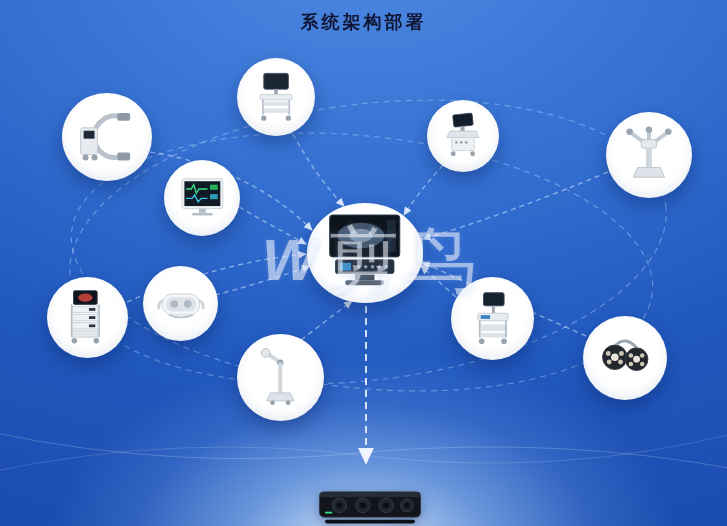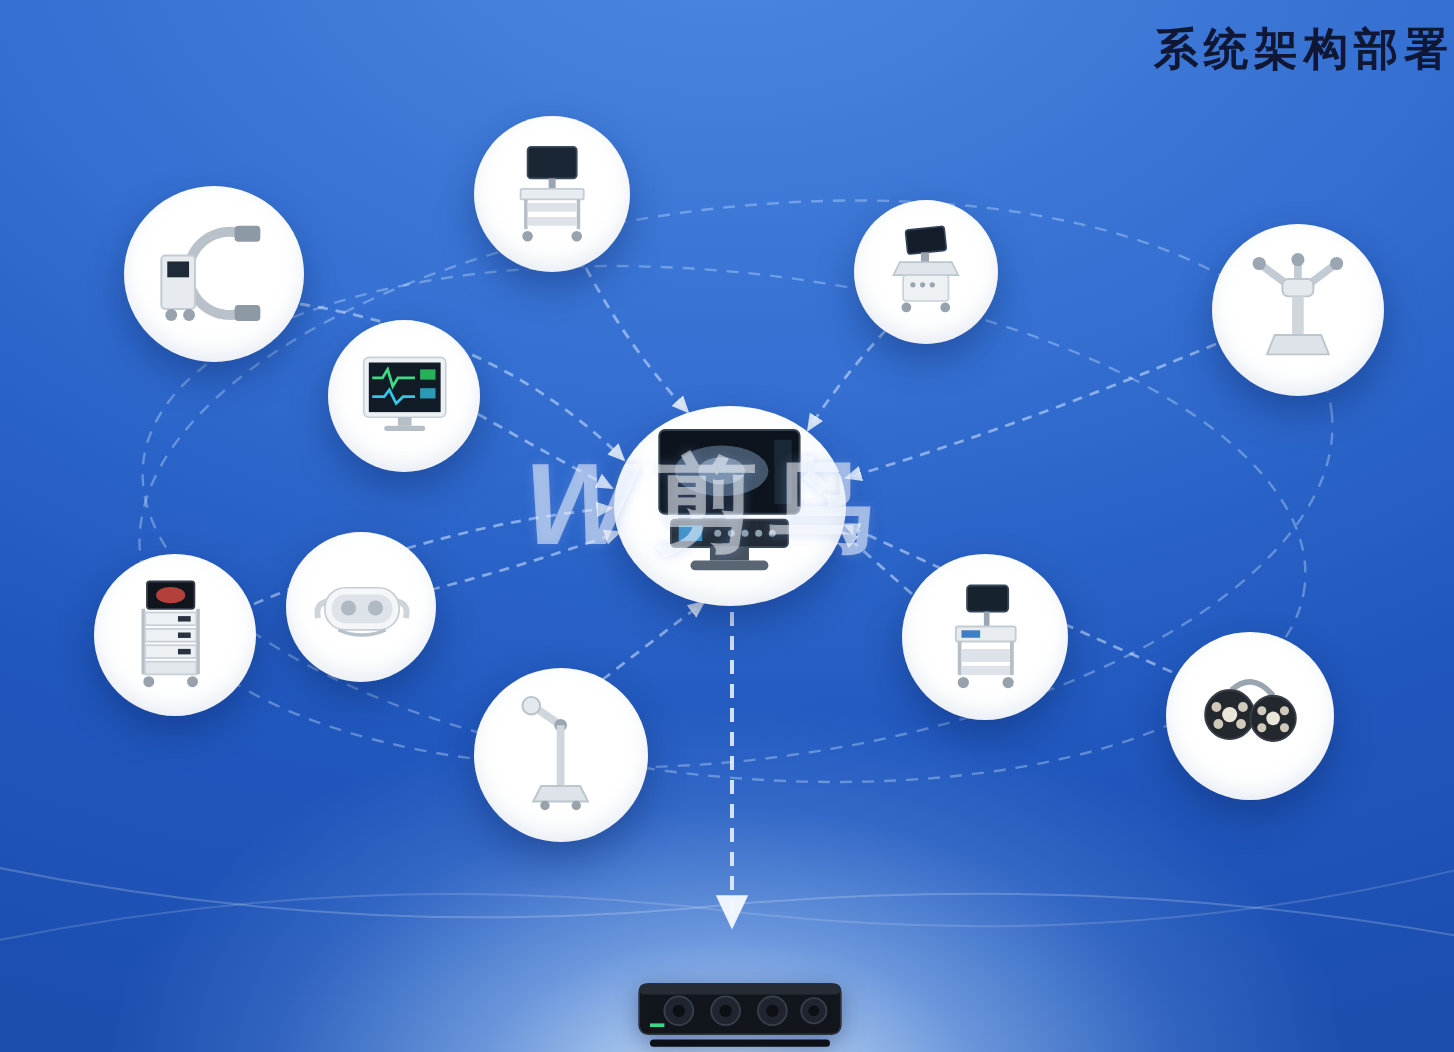--- a/index.html
+++ b/index.html
@@ -8,21 +8,21 @@
 
   .canvas {
     position:relative; width:727px; height:526px; overflow:hidden;
     background:
       radial-gradient(ellipse 420px 260px at 50% 104%, rgba(222,240,255,.95) 0%, rgba(170,208,252,.55) 30%, rgba(110,160,235,.25) 55%, rgba(110,160,235,0) 75%),
       radial-gradient(ellipse 900px 600px at 50% -10%, #4d89e2 0%, #3570d2 40%, #2158be 72%, #1c4eb0 100%);
   }
 
   .page-title {
     position:absolute; top:10px; left:0; width:100%;
-    text-align:right; font-size:22px; font-weight:700;
+    text-align:center; font-size:18px; font-weight:700;
     color:#101734; letter-spacing:3px; z-index:4;
   }
 
   svg.wires { position:absolute; left:0; top:0; z-index:1; pointer-events:none; }
 
   .node {
     position:absolute; background:#ffffff; border-radius:50%;
     display:flex; align-items:center; justify-content:center;
     box-shadow:0 8px 18px rgba(8,35,95,.38), inset 0 -4px 10px rgba(120,150,190,.18);
     z-index:2;
@@ -47,21 +47,21 @@
     z-index:2; filter:drop-shadow(0 3px 6px rgba(10,30,80,.4));
   }
 
   .watermark {
     position:absolute; left:262px; top:224px; z-index:3;
     display:flex; align-items:center; gap:10px;
     color:rgba(255,255,255,.52); pointer-events:none;
     text-shadow:0 0 6px rgba(120,160,230,.35);
   }
   .watermark .wm-logo { font-size:58px; font-weight:700; font-style:italic; line-height:1; }
-  .watermark .wm-text { font-size:52px; font-weight:700; letter-spacing:6px; line-height:1; }
+  .watermark .wm-text { font-size:72px; font-weight:400; letter-spacing:6px; line-height:1; }
 </style>
 </head>
 <body>
 
 <div class="canvas">
 
   <div class="page-title">系统架构部署</div>
 
   <svg class="wires" width="727" height="526" viewBox="0 0 727 526">
     <defs>

